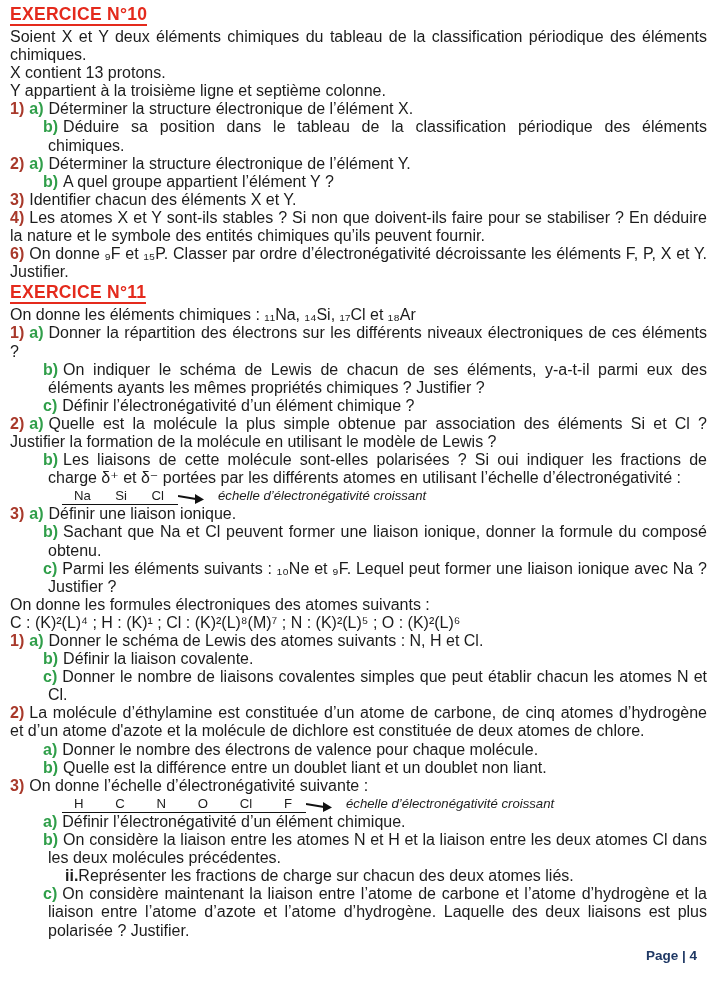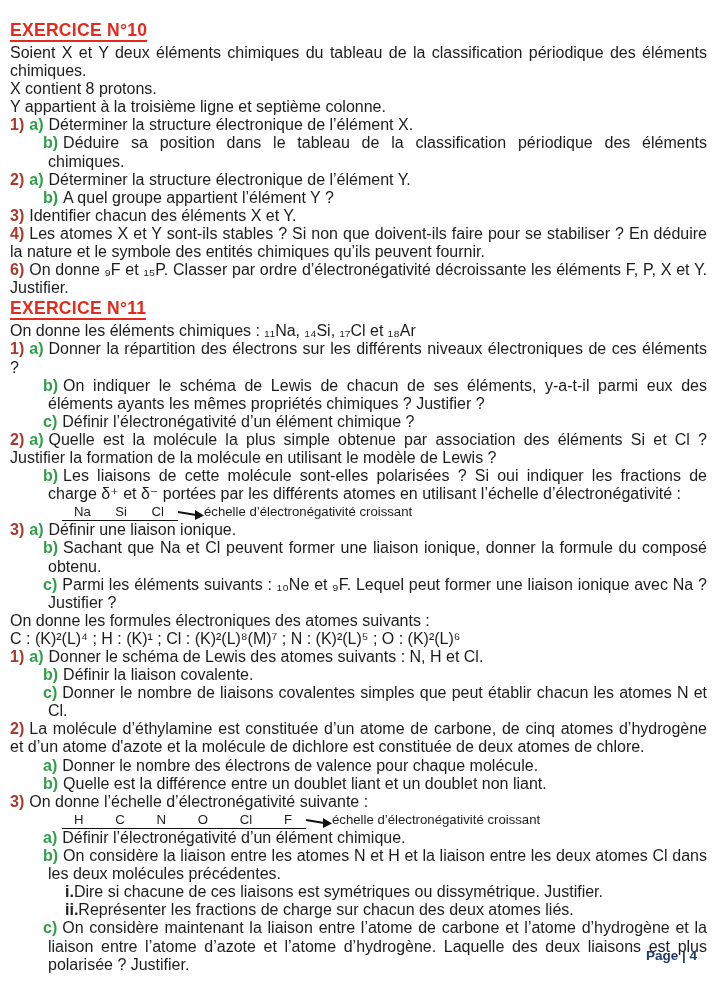--- a/index.html
+++ b/index.html
@@ -4,21 +4,21 @@
 <style>
   html, body { margin: 0; padding: 0; }
   body {
     width: 720px; height: 982px;
     background: #ffffff;
     font-family: "Liberation Sans", "DejaVu Sans", sans-serif;
     color: #1c1c1c;
     position: relative;
     overflow: hidden;
   }
-  .page { padding: 19px 13px 0 10px; }
+  .page { padding: 3px 13px 0 10px; }
   .section { margin: 0; }
   .heading-row { margin: 1px 0 2px 0; }
   .ex-heading {
     display: inline-block;
     font-size: 17.5px;
     font-weight: bold;
     color: #e42a1c;
     letter-spacing: 0.3px;
     line-height: 20px;
     border-bottom: 2.5px solid #e42a1c;
@@ -53,39 +53,39 @@
   .scale-labels {
     display: flex;
     justify-content: space-between;
     border-bottom: 1.6px solid #111;
     padding: 0 14px 0 12px;
     line-height: 16px;
   }
   .scale-labels.scale-3 { width: 90px; }
   .scale-labels.scale-6 { width: 218px; }
   .scale-arrow { margin-bottom: -4px; flex: 0 0 auto; }
-  .scale-caption { margin-left: 0; line-height: 18px; }
+  .scale-caption { margin-left: 14px; line-height: 18px; font-style: italic; }
   .footer {
     position: absolute;
     top: 948px;
     right: 23px;
     font-size: 13.5px;
     font-weight: bold;
     color: #1f3864;
   }
 </style>
 </head>
 <body>
 
 <div class="page">
   <div>
       <div class="section">
         <div class="heading-row"><span class="ex-heading">EXERCICE N°10</span></div>
         <div class="line p"><span class="text">Soient X et Y deux éléments chimiques du tableau de la classification périodique des éléments chimiques.</span></div>
-        <div class="line p"><span class="text">X contient 8 protons.</span></div>
+        <div class="line p"><span class="text">X contient 13 protons.</span></div>
         <div class="line p"><span class="text">Y appartient à la troisième ligne et septième colonne.</span></div>
         <div class="line q"><span class="num">1)</span><span class="letter">a)</span><span class="text">Déterminer la structure électronique de l’élément X.</span></div>
         <div class="line sub"><span class="letter">b)</span><span class="text">Déduire sa position dans le tableau de la classification périodique des éléments chimiques.</span></div>
         <div class="line q"><span class="num">2)</span><span class="letter">a)</span><span class="text">Déterminer la structure électronique de l’élément Y.</span></div>
         <div class="line sub"><span class="letter">b)</span><span class="text">A quel groupe appartient l’élément Y ?</span></div>
         <div class="line q"><span class="num">3)</span><span class="text">Identifier chacun des éléments X et Y.</span></div>
         <div class="line q"><span class="num">4)</span><span class="text">Les atomes X et Y sont-ils stables ? Si non que doivent-ils faire pour se stabiliser ? En déduire la nature et le symbole des entités chimiques qu’ils peuvent fournir.</span></div>
         <div class="line q"><span class="num">6)</span><span class="text">On donne ₉F et ₁₅P. Classer par ordre d’électronégativité décroissante les éléments F, P, X et Y. Justifier.</span></div>
       </div>
       <div class="section">
@@ -132,20 +132,19 @@
             <span class="scale-el">F</span>
           </span>
           <span class="scale-arrow"><svg width="26" height="14" viewBox="0 0 26 14">
               <path d="M0 4 L18 7" stroke="#111" stroke-width="1.8" fill="none"></path>
               <path d="M17 2 L26 7.5 L17 12 Z" fill="#111"></path>
             </svg></span>
           <span class="scale-caption">échelle d’électronégativité croissant</span>
         </div>
         <div class="line sub"><span class="letter">a)</span><span class="text">Définir l’électronégativité d’un élément chimique.</span></div>
         <div class="line sub"><span class="letter">b)</span><span class="text">On considère la liaison entre les atomes N et H et la liaison entre les deux atomes Cl dans les deux molécules précédentes.</span></div>
-        <div class="line roman"><span class="marker">i.</span><span class="text">Dire si chacune de ces liaisons est symétriques ou dissymétrique. Justifier.</span></div>
         <div class="line roman"><span class="marker">ii.</span><span class="text">Représenter les fractions de charge sur chacun des deux atomes liés.</span></div>
         <div class="line sub"><span class="letter">c)</span><span class="text">On considère maintenant la liaison entre l’atome de carbone et l’atome d’hydrogène et la liaison entre l’atome d’azote et l’atome d’hydrogène. Laquelle des deux liaisons est plus polarisée ? Justifier.</span></div>
       </div>
     </div>
 </div>
 
 <div class="footer">Page | 4</div>
 
 </body></html>

